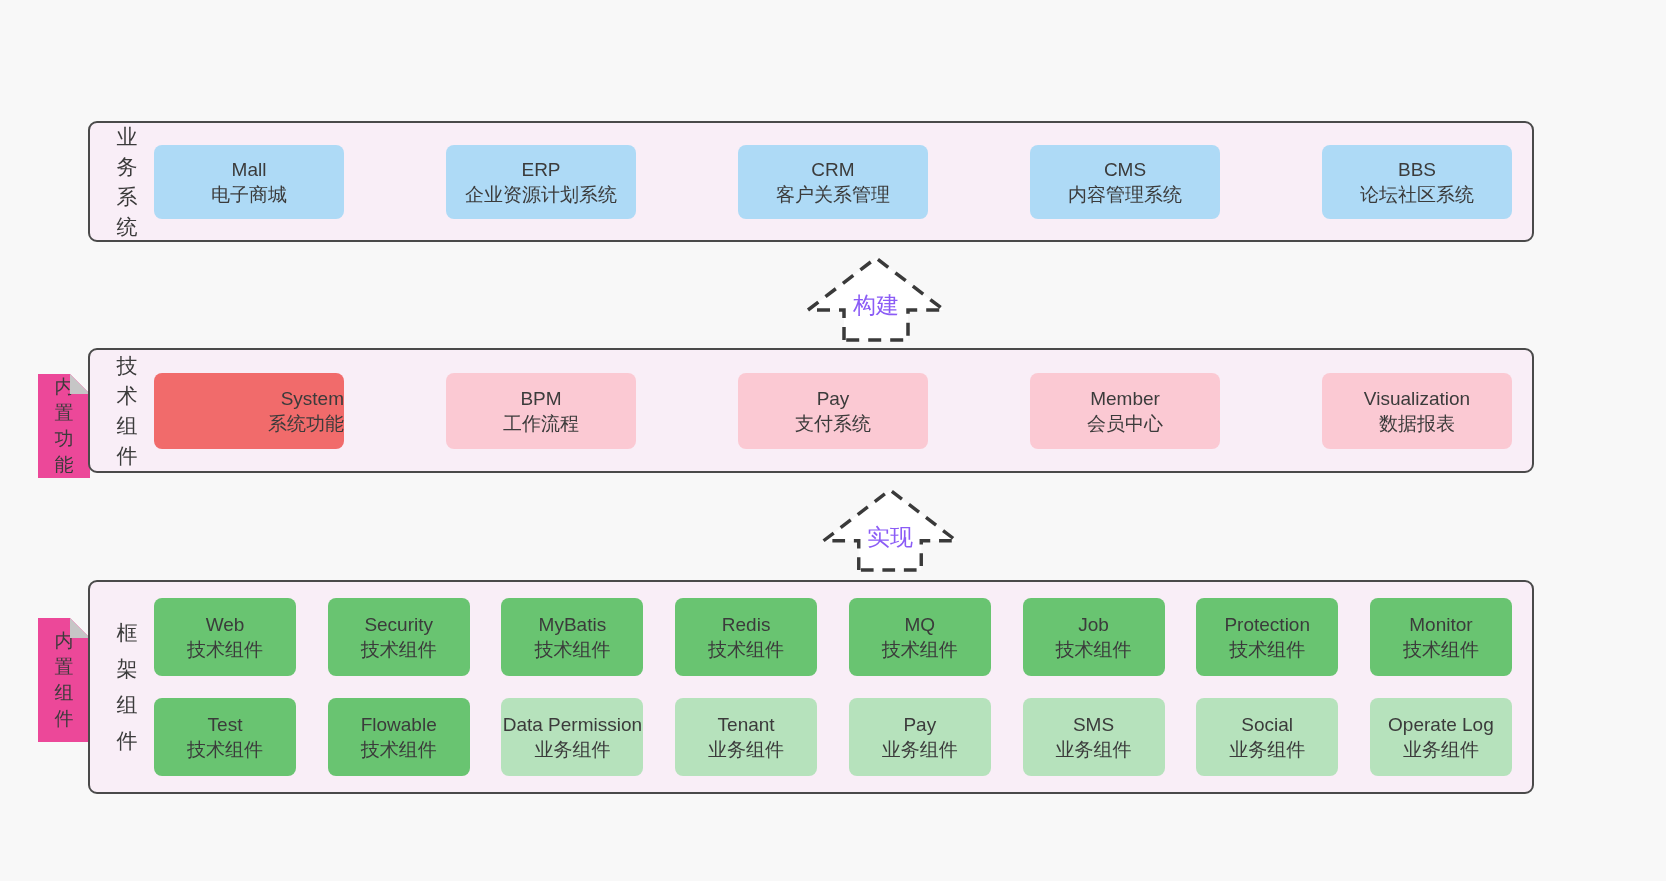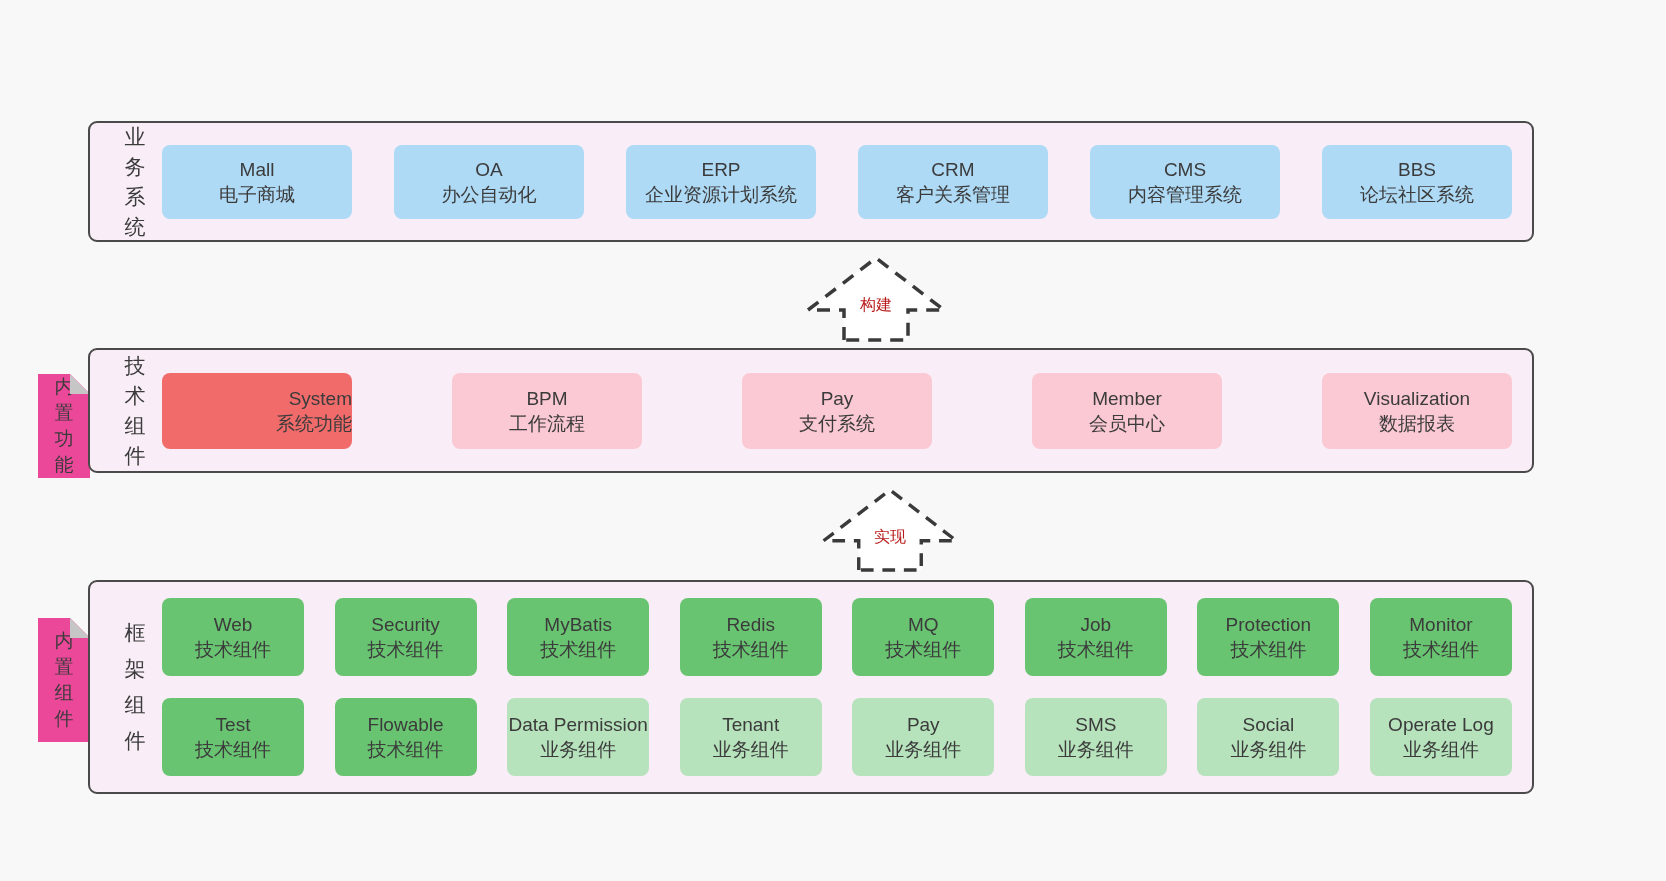--- a/index.html
+++ b/index.html
@@ -10,21 +10,21 @@
   }
   .container{
     position:absolute;left:88px;width:1446px;box-sizing:border-box;
     background:#f9eef7;border:2px solid #4a4a4a;border-radius:9px;
     display:flex;align-items:stretch;z-index:2;
   }
   #sec-business{top:121px;height:121px;}
   #sec-modules{top:348px;height:125px;}
   #sec-framework{top:580px;height:214px;}
   .v-label{
-    width:26px;margin-left:32px;align-self:center;
+    width:26px;margin-left:24px;align-self:center;
     font-size:21px;line-height:30px;text-align:center;
     word-break:break-all;color:#3b3b3b;flex:none;
   }
   #sec-framework .v-label{line-height:36px;}
   .box-row{
     flex:1;display:flex;align-items:center;justify-content:space-between;
     padding:0 20px 0 14px;
   }
   .rows-wrap{
     flex:1;display:flex;flex-direction:column;justify-content:center;
@@ -57,39 +57,35 @@
   .sticky .s-label{
     width:22px;align-self:center;font-size:19px;line-height:26px;
     text-align:center;word-break:break-all;
   }
   .arrow{position:absolute;z-index:1;}
   #arrow-build{left:806px;top:256px;width:140px;height:86px;}
   #arrow-implement{left:820px;top:488px;width:140px;height:84px;}
   .arrow svg{display:block;width:100%;height:100%;}
   .arrow .a-label{
     position:absolute;left:50%;top:38px;transform:translateX(-50%);
-    background:#ffffff;padding:1px 3px;font-size:16px;line-height:20px;
-    white-space:nowrap;color:#b91c1c;
+    background:#ffffff;padding:1px 3px;font-size:23px;line-height:20px;
+    white-space:nowrap;color:#8b5cf6;
   }
 </style>
 </head>
 <body>
 
 <div class="canvas">
 
   <div class="container" id="sec-business">
     <div class="v-label">业务系统</div>
     <div class="box-row">
         <div class="box blue">
           <div>Mall</div>
           <div>电子商城</div>
-        </div>
-        <div class="box blue">
-          <div>OA</div>
-          <div>办公自动化</div>
         </div>
         <div class="box blue">
           <div>ERP</div>
           <div>企业资源计划系统</div>
         </div>
         <div class="box blue">
           <div>CRM</div>
           <div>客户关系管理</div>
         </div>
         <div class="box blue">

